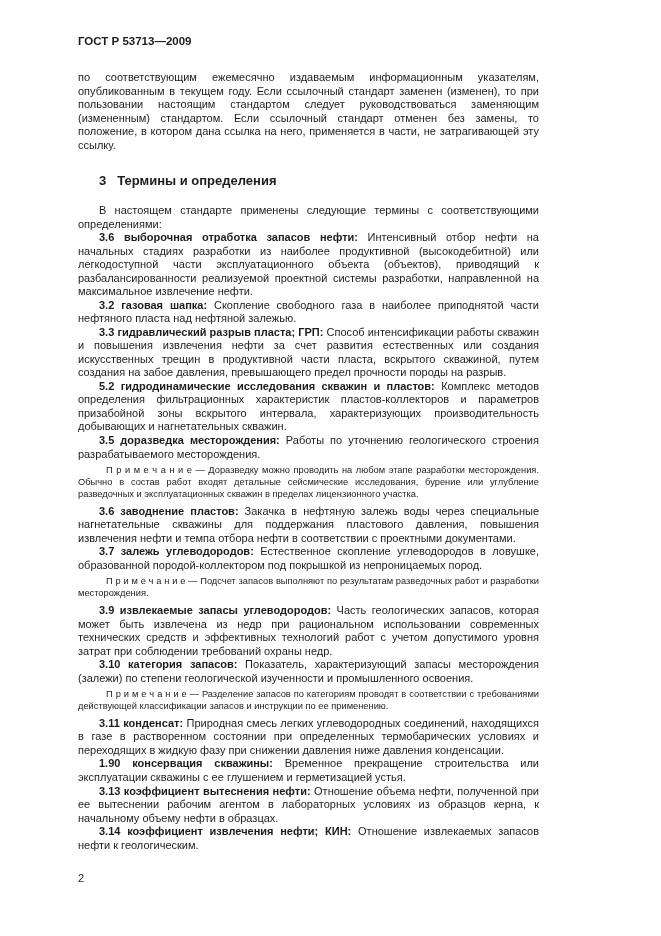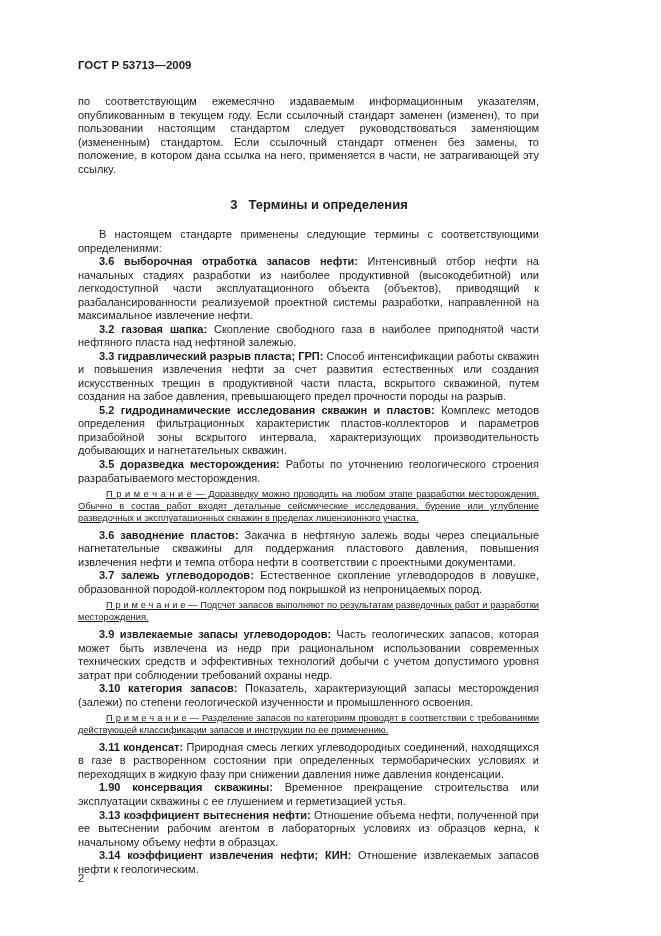--- a/index.html
+++ b/index.html
@@ -2,21 +2,21 @@
 <html><head>
 <meta charset="utf-8">
 <style>
   html, body { margin: 0; padding: 0; background: #ffffff; }
   .page {
     position: relative;
     width: 613px;
     height: 936px;
     box-sizing: border-box;
     background: #ffffff;
-    padding: 58px 74px 30px 78px;
+    padding: 34px 74px 30px 78px;
     font-family: "Liberation Sans", sans-serif;
     font-size: 11px;
     line-height: 1.23;
     color: #1c1c1c;
     overflow: hidden;
   }
   .doc-header {
     font-weight: bold;
     font-size: 11.5px;
     margin-bottom: 23px;
@@ -26,31 +26,30 @@
     margin: 0;
     text-align: justify;
     text-indent: 21px;
   }
   p.no-indent { text-indent: 0; }
   .section-heading {
     font-weight: bold;
     font-size: 13px;
     margin: 21px 0 15px 0;
     padding-left: 21px;
-    text-align: center;
+    text-align: left;
   }
   .sec-num { margin-right: 11px; }
   b.term { font-weight: bold; }
   p.note {
     margin: 4px 0 4px 0;
     font-size: 9.3px;
     line-height: 1.28;
     text-align: justify;
     text-indent: 28px;
-    text-decoration: underline;
   }
   .page-number {
     position: absolute;
     left: 78px;
     bottom: 50px;
     font-size: 11px;
   }
 </style>
 </head>
 <body>
@@ -102,21 +101,21 @@
   <p class="body">
     <b class="term">3.7 залежь углеводородов:</b>
     <span>Естественное скопление углеводородов в ловушке, образованной породой-коллектором под покрышкой из непроницаемых пород.</span>
   </p>
 
 
   <p class="note">П р и м е ч а н и е — Подсчет запасов выполняют по результатам разведочных работ и разработки месторождения.</p>
 
   <p class="body">
     <b class="term">3.9 извлекаемые запасы углеводородов:</b>
-    <span>Часть геологических запасов, которая может быть извлечена из недр при рациональном использовании современных технических средств и эффективных технологий добычи с учетом допустимого уровня затрат при соблюдении требований охраны недр.</span>
+    <span>Часть геологических запасов, которая может быть извлечена из недр при рациональном использовании современных технических средств и эффективных технологий работ с учетом допустимого уровня затрат при соблюдении требований охраны недр.</span>
   </p>
 
   <p class="body">
     <b class="term">3.10 категория запасов:</b>
     <span>Показатель, характеризующий запасы месторождения (залежи) по степени геологической изученности и промышленного освоения.</span>
   </p>
 
   <p class="note">П р и м е ч а н и е — Разделение запасов по категориям проводят в соответствии с требованиями действующей классификации запасов и инструкции по ее применению.</p>
 
   <p class="body">

